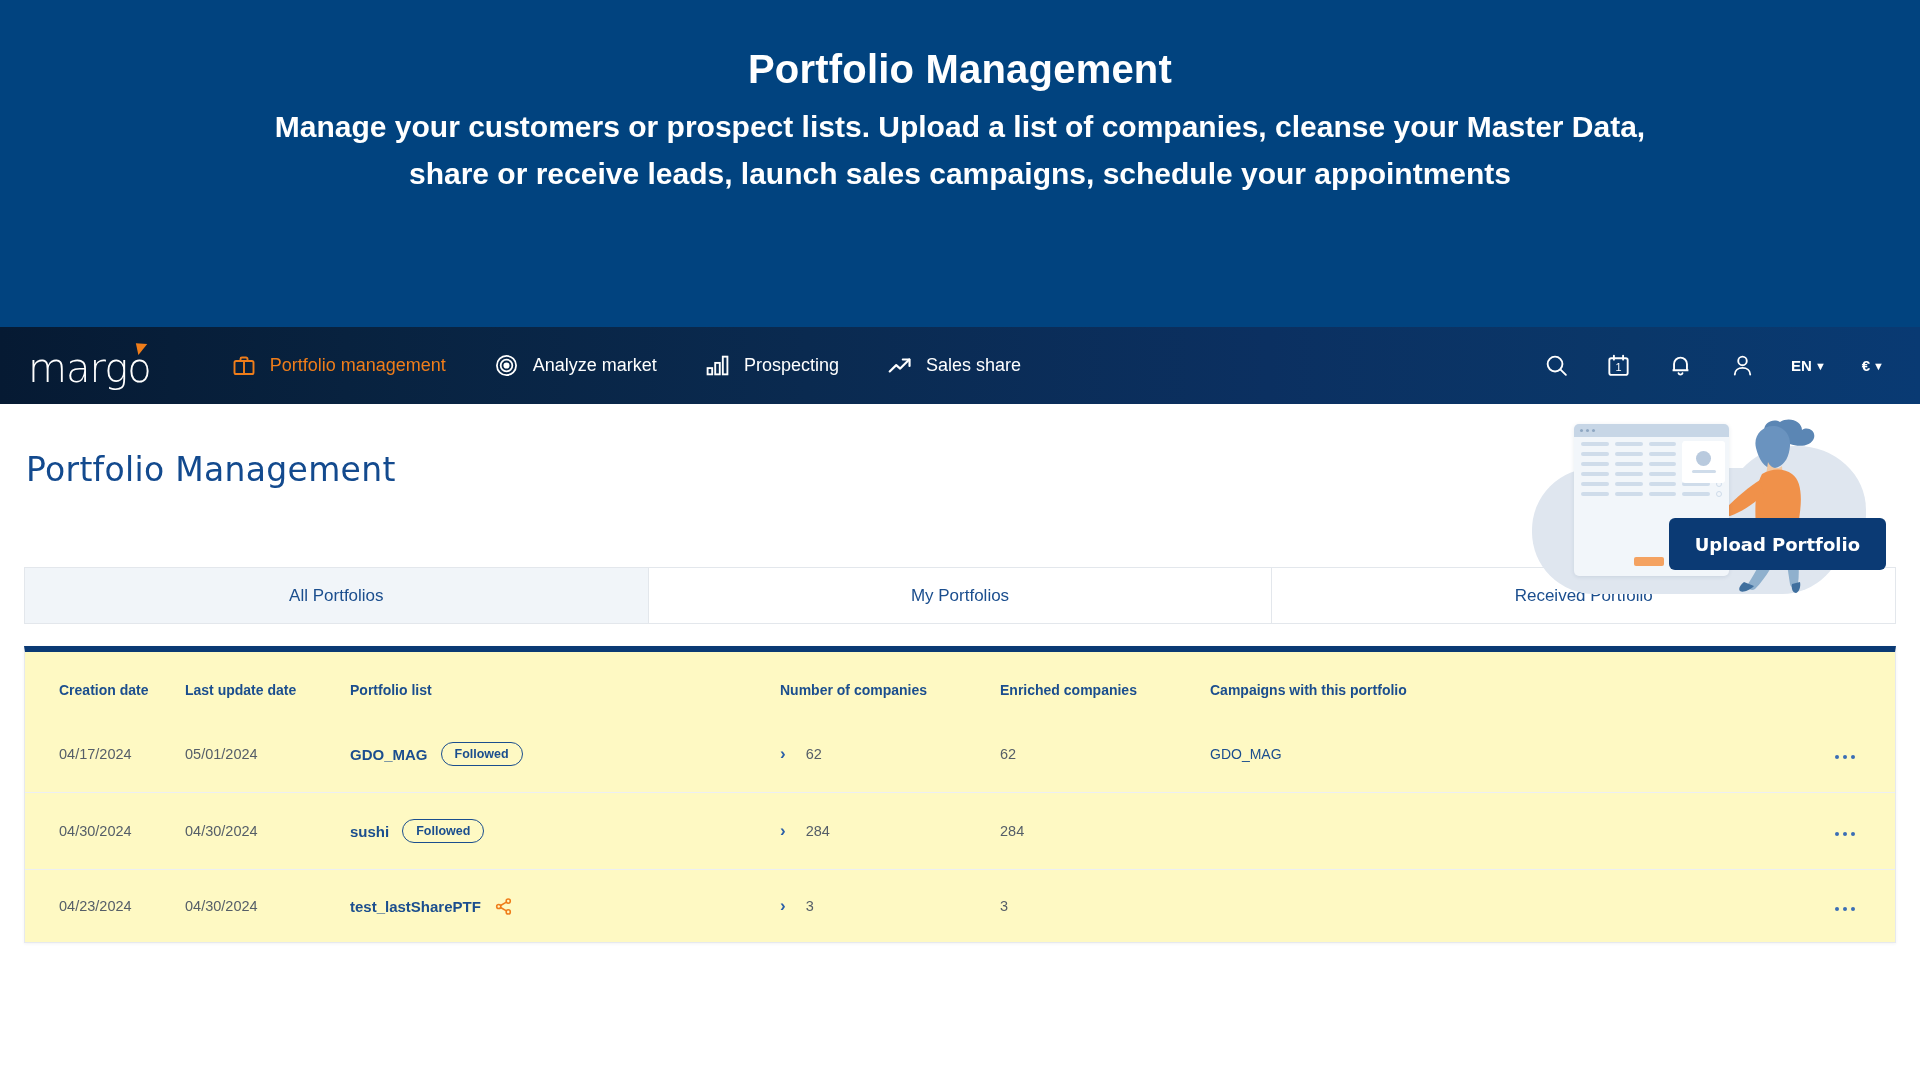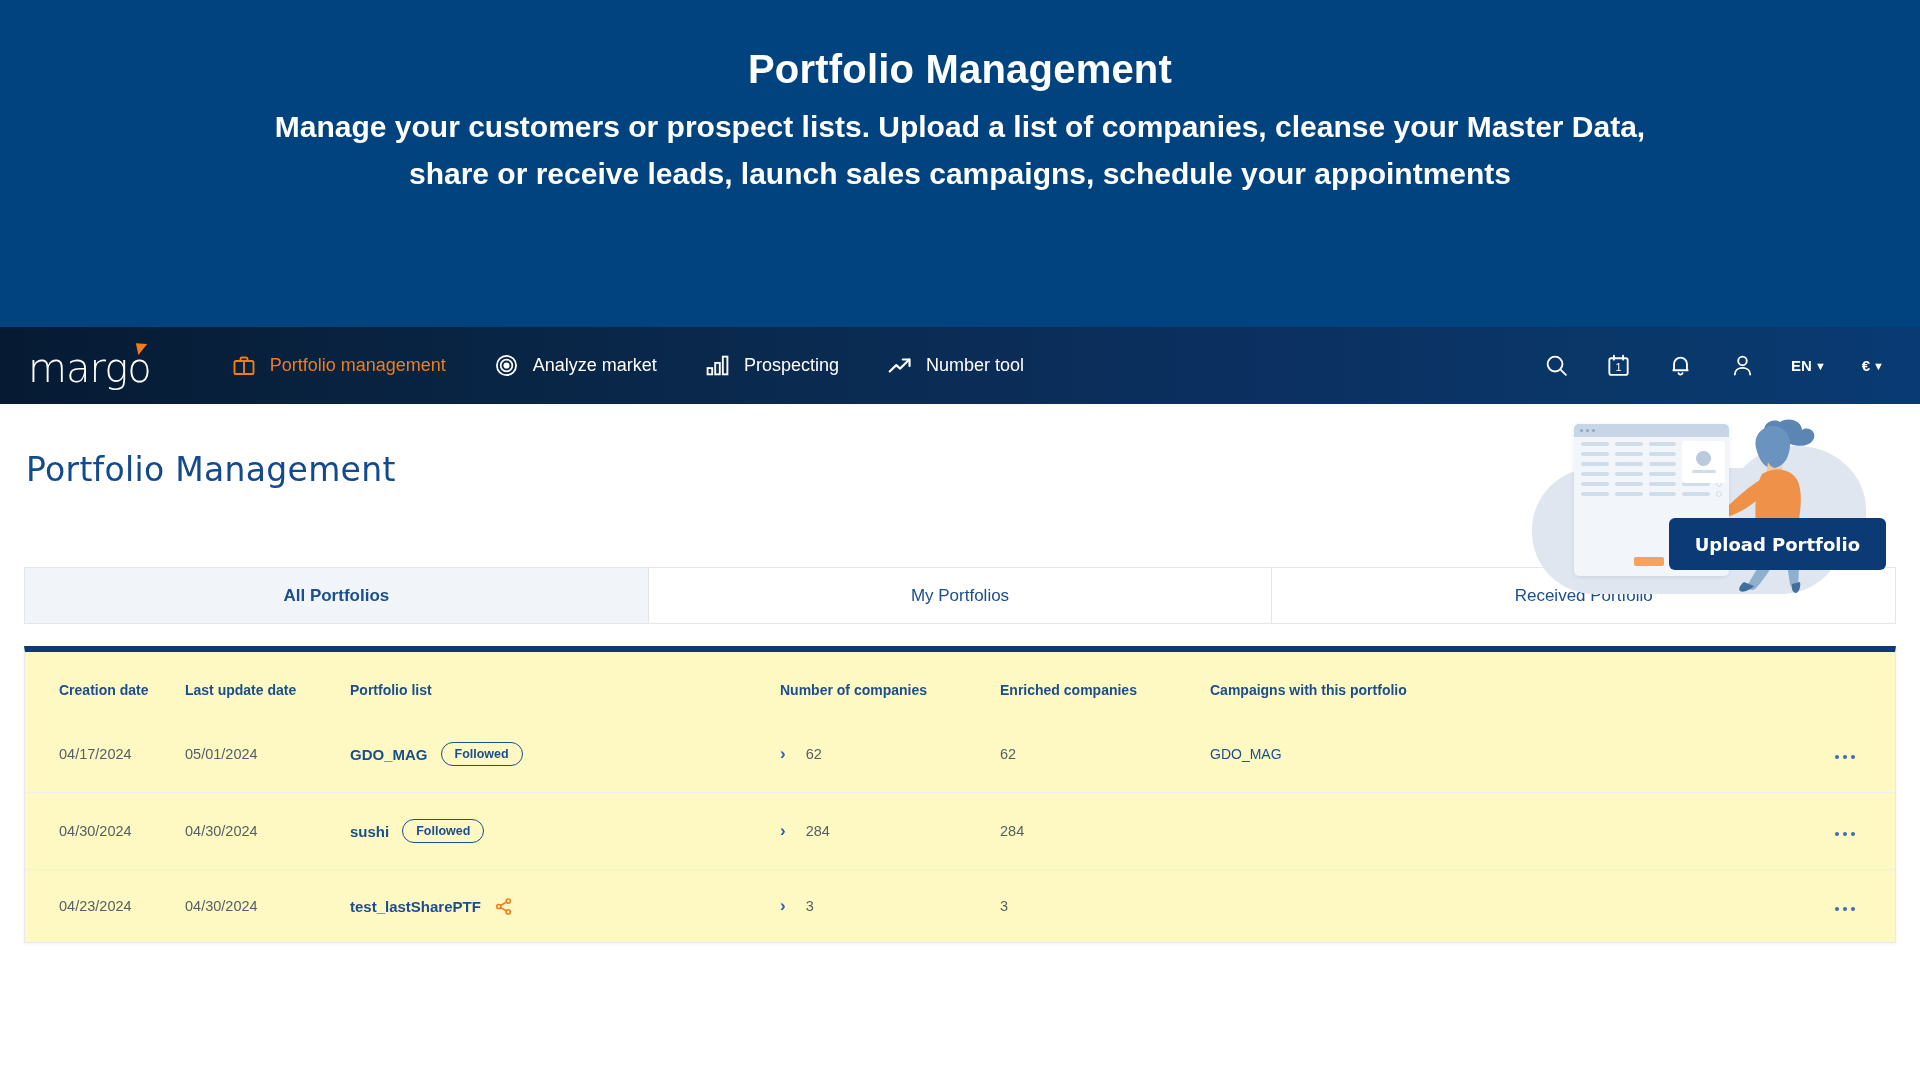--- a/index.html
+++ b/index.html
@@ -168,21 +168,21 @@
     background: #fff;
   }
   .tab {
     flex: 1; height: 55px;
     display: flex; align-items: center; justify-content: center;
     font-size: 17px; color: #1b4e8e;
     border-right: 1px solid #e3e7ec;
     cursor: pointer;
   }
   .tab:last-child { border-right: 0; }
-  .tab.active { background: #f1f5f9; font-weight: bold; }
+  .tab.active { background: #f1f5f9; font-weight: normal; }
 
   
   .table-card {
     margin: 22px 24px 0 24px;
     border: 1px solid #e6e9ee;
     border-top: 6px solid #0b3a74;
     background: #fef9c3;
     box-shadow: 0 1px 3px rgba(0,0,0,.05);
   }
   table { width: 100%; border-collapse: collapse; }
@@ -274,21 +274,21 @@
       <span class="nav-label">Prospecting</span>
     </div>
 
     <div class="nav-item">
       <span class="nav-icon">
         <svg width="26" height="26" viewBox="0 0 24 24" fill="none" stroke="#ffffff" stroke-width="2" stroke-linecap="round" stroke-linejoin="round">
           <polyline points="2.5,17 8.5,11.2 12.2,14.4 20.5,6"></polyline>
           <polyline points="14.6,6 20.8,6 20.8,12"></polyline>
         </svg>
       </span>
-      <span class="nav-label">Number tool</span>
+      <span class="nav-label">Sales share</span>
     </div>
 
   </div>
 
   <div class="nav-right">
 
     <span class="ic">
       <svg width="25" height="25" viewBox="0 0 24 24" fill="none" stroke="#fff" stroke-width="1.8" stroke-linecap="round">
         <circle cx="10.6" cy="10.6" r="7.1"></circle>
           <line x1="15.9" y1="15.9" x2="21" y2="21"></line>

